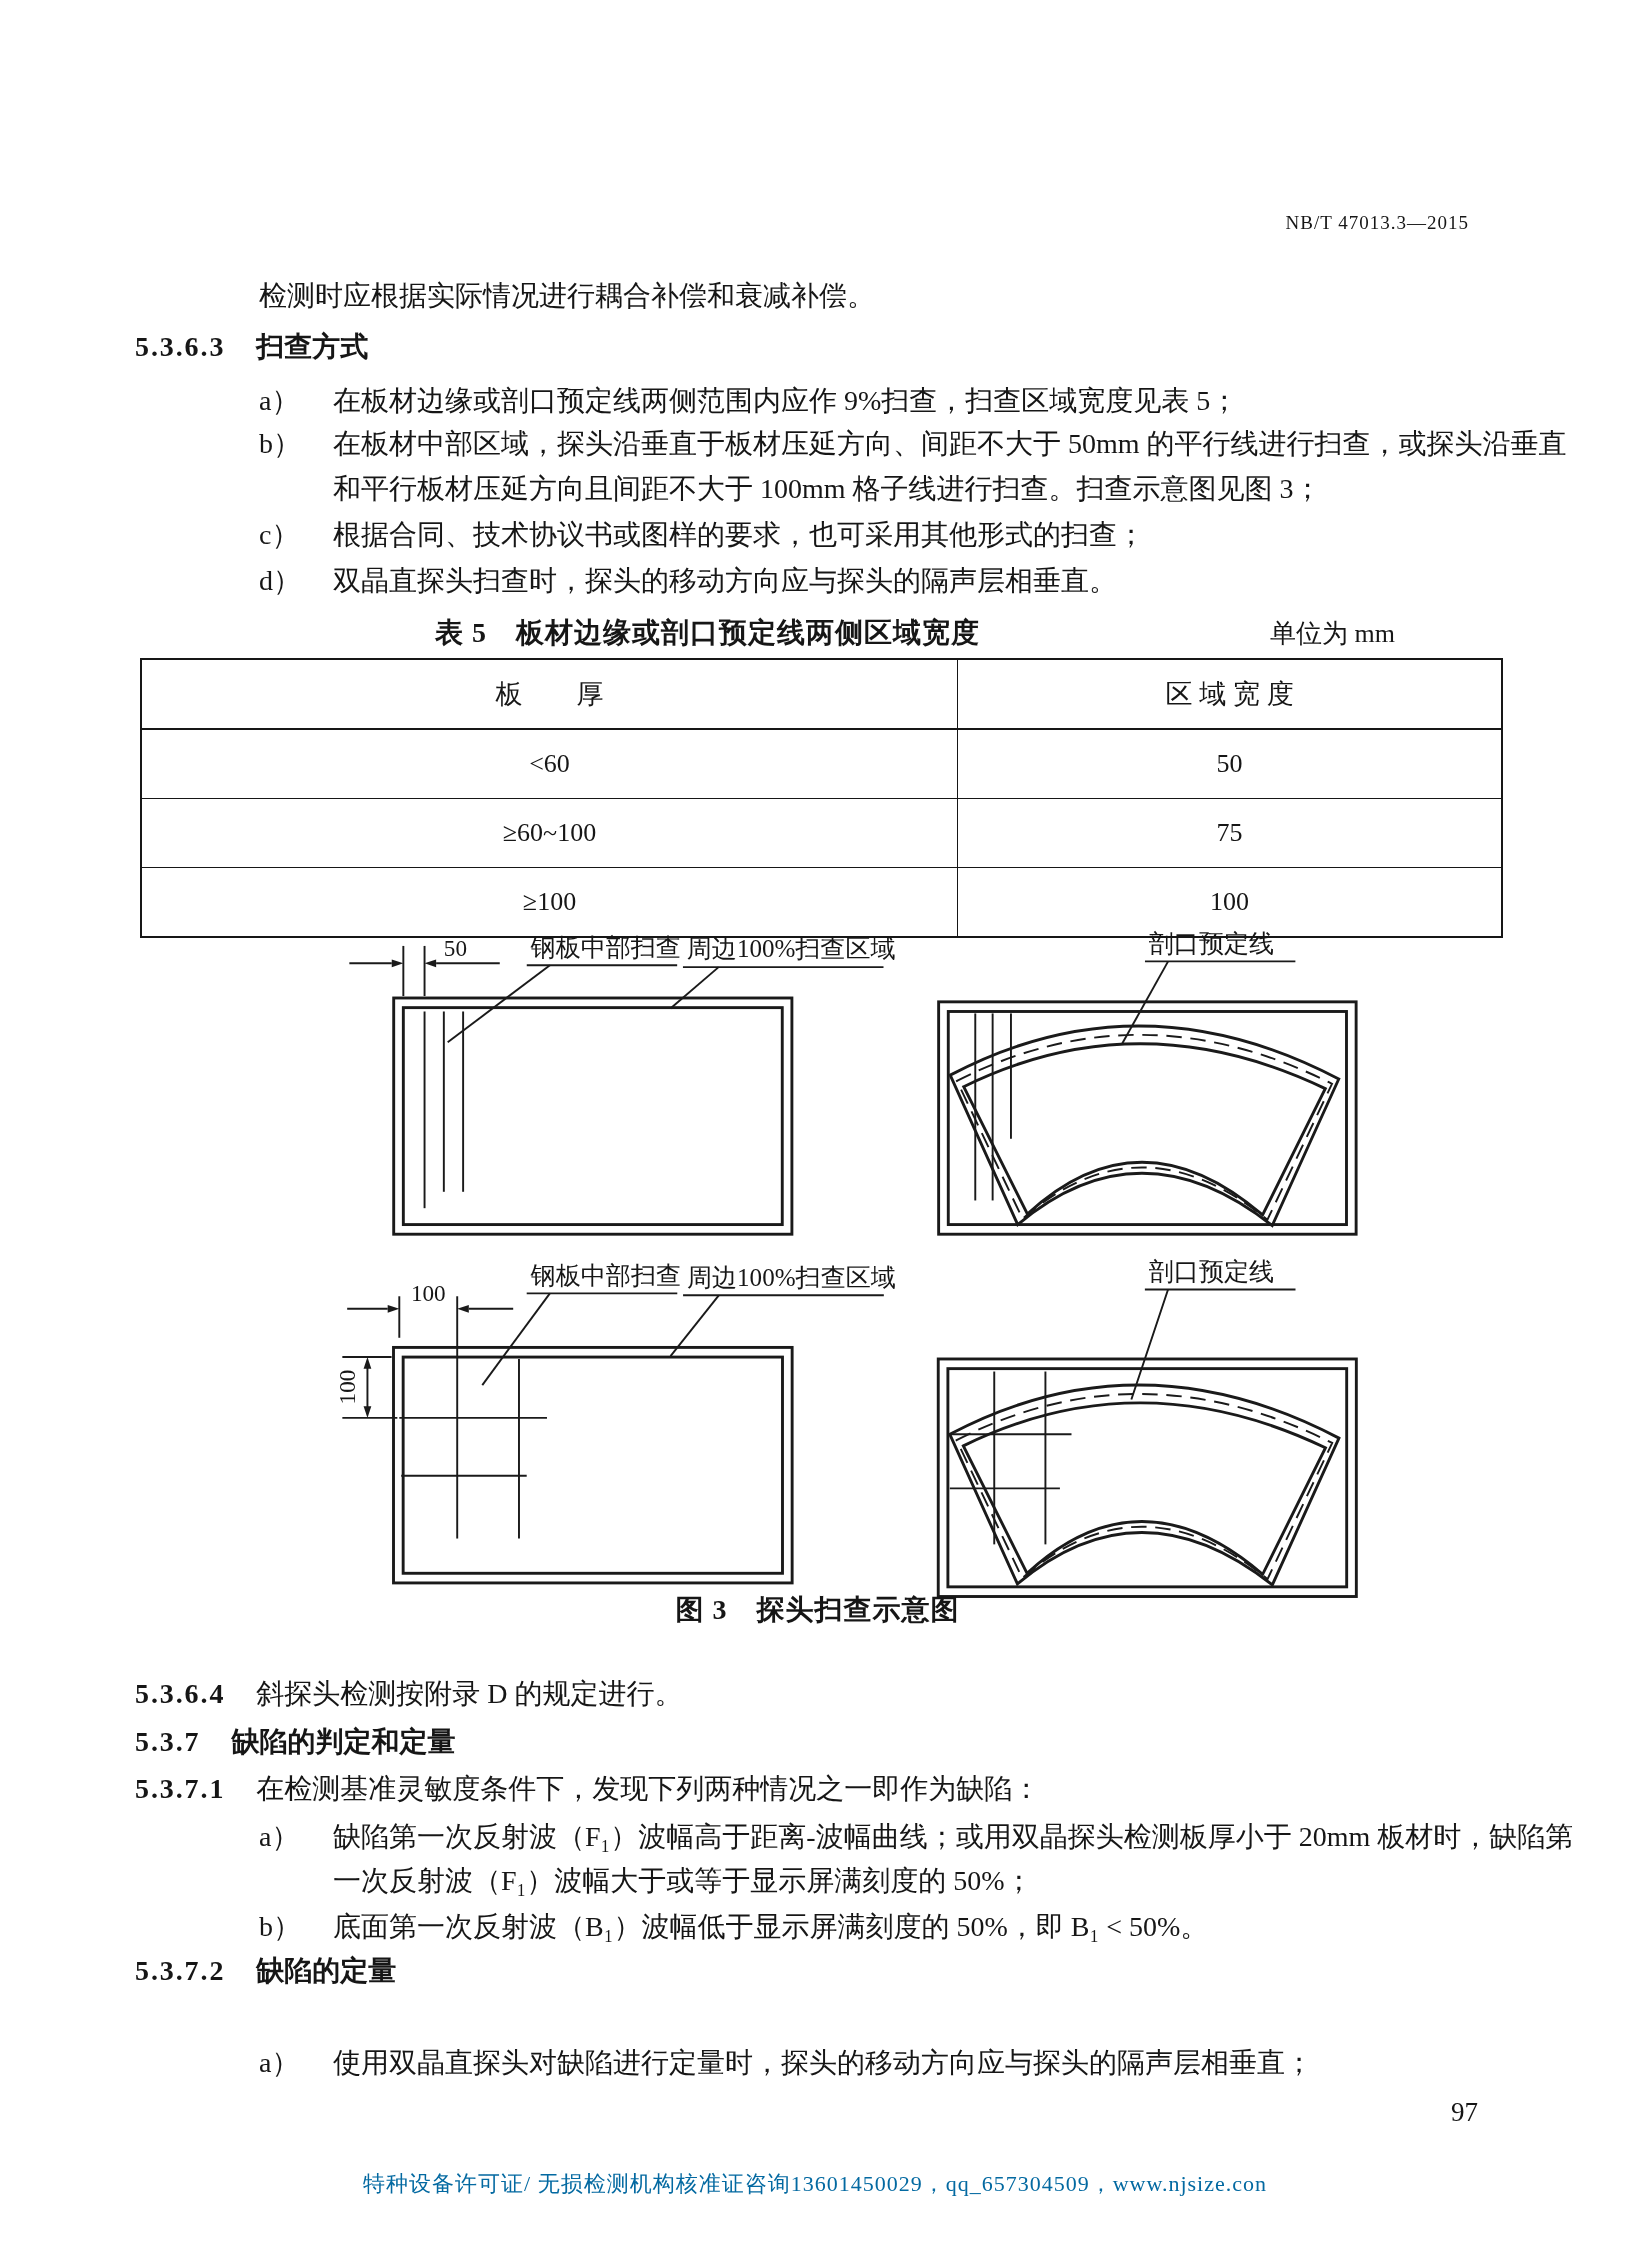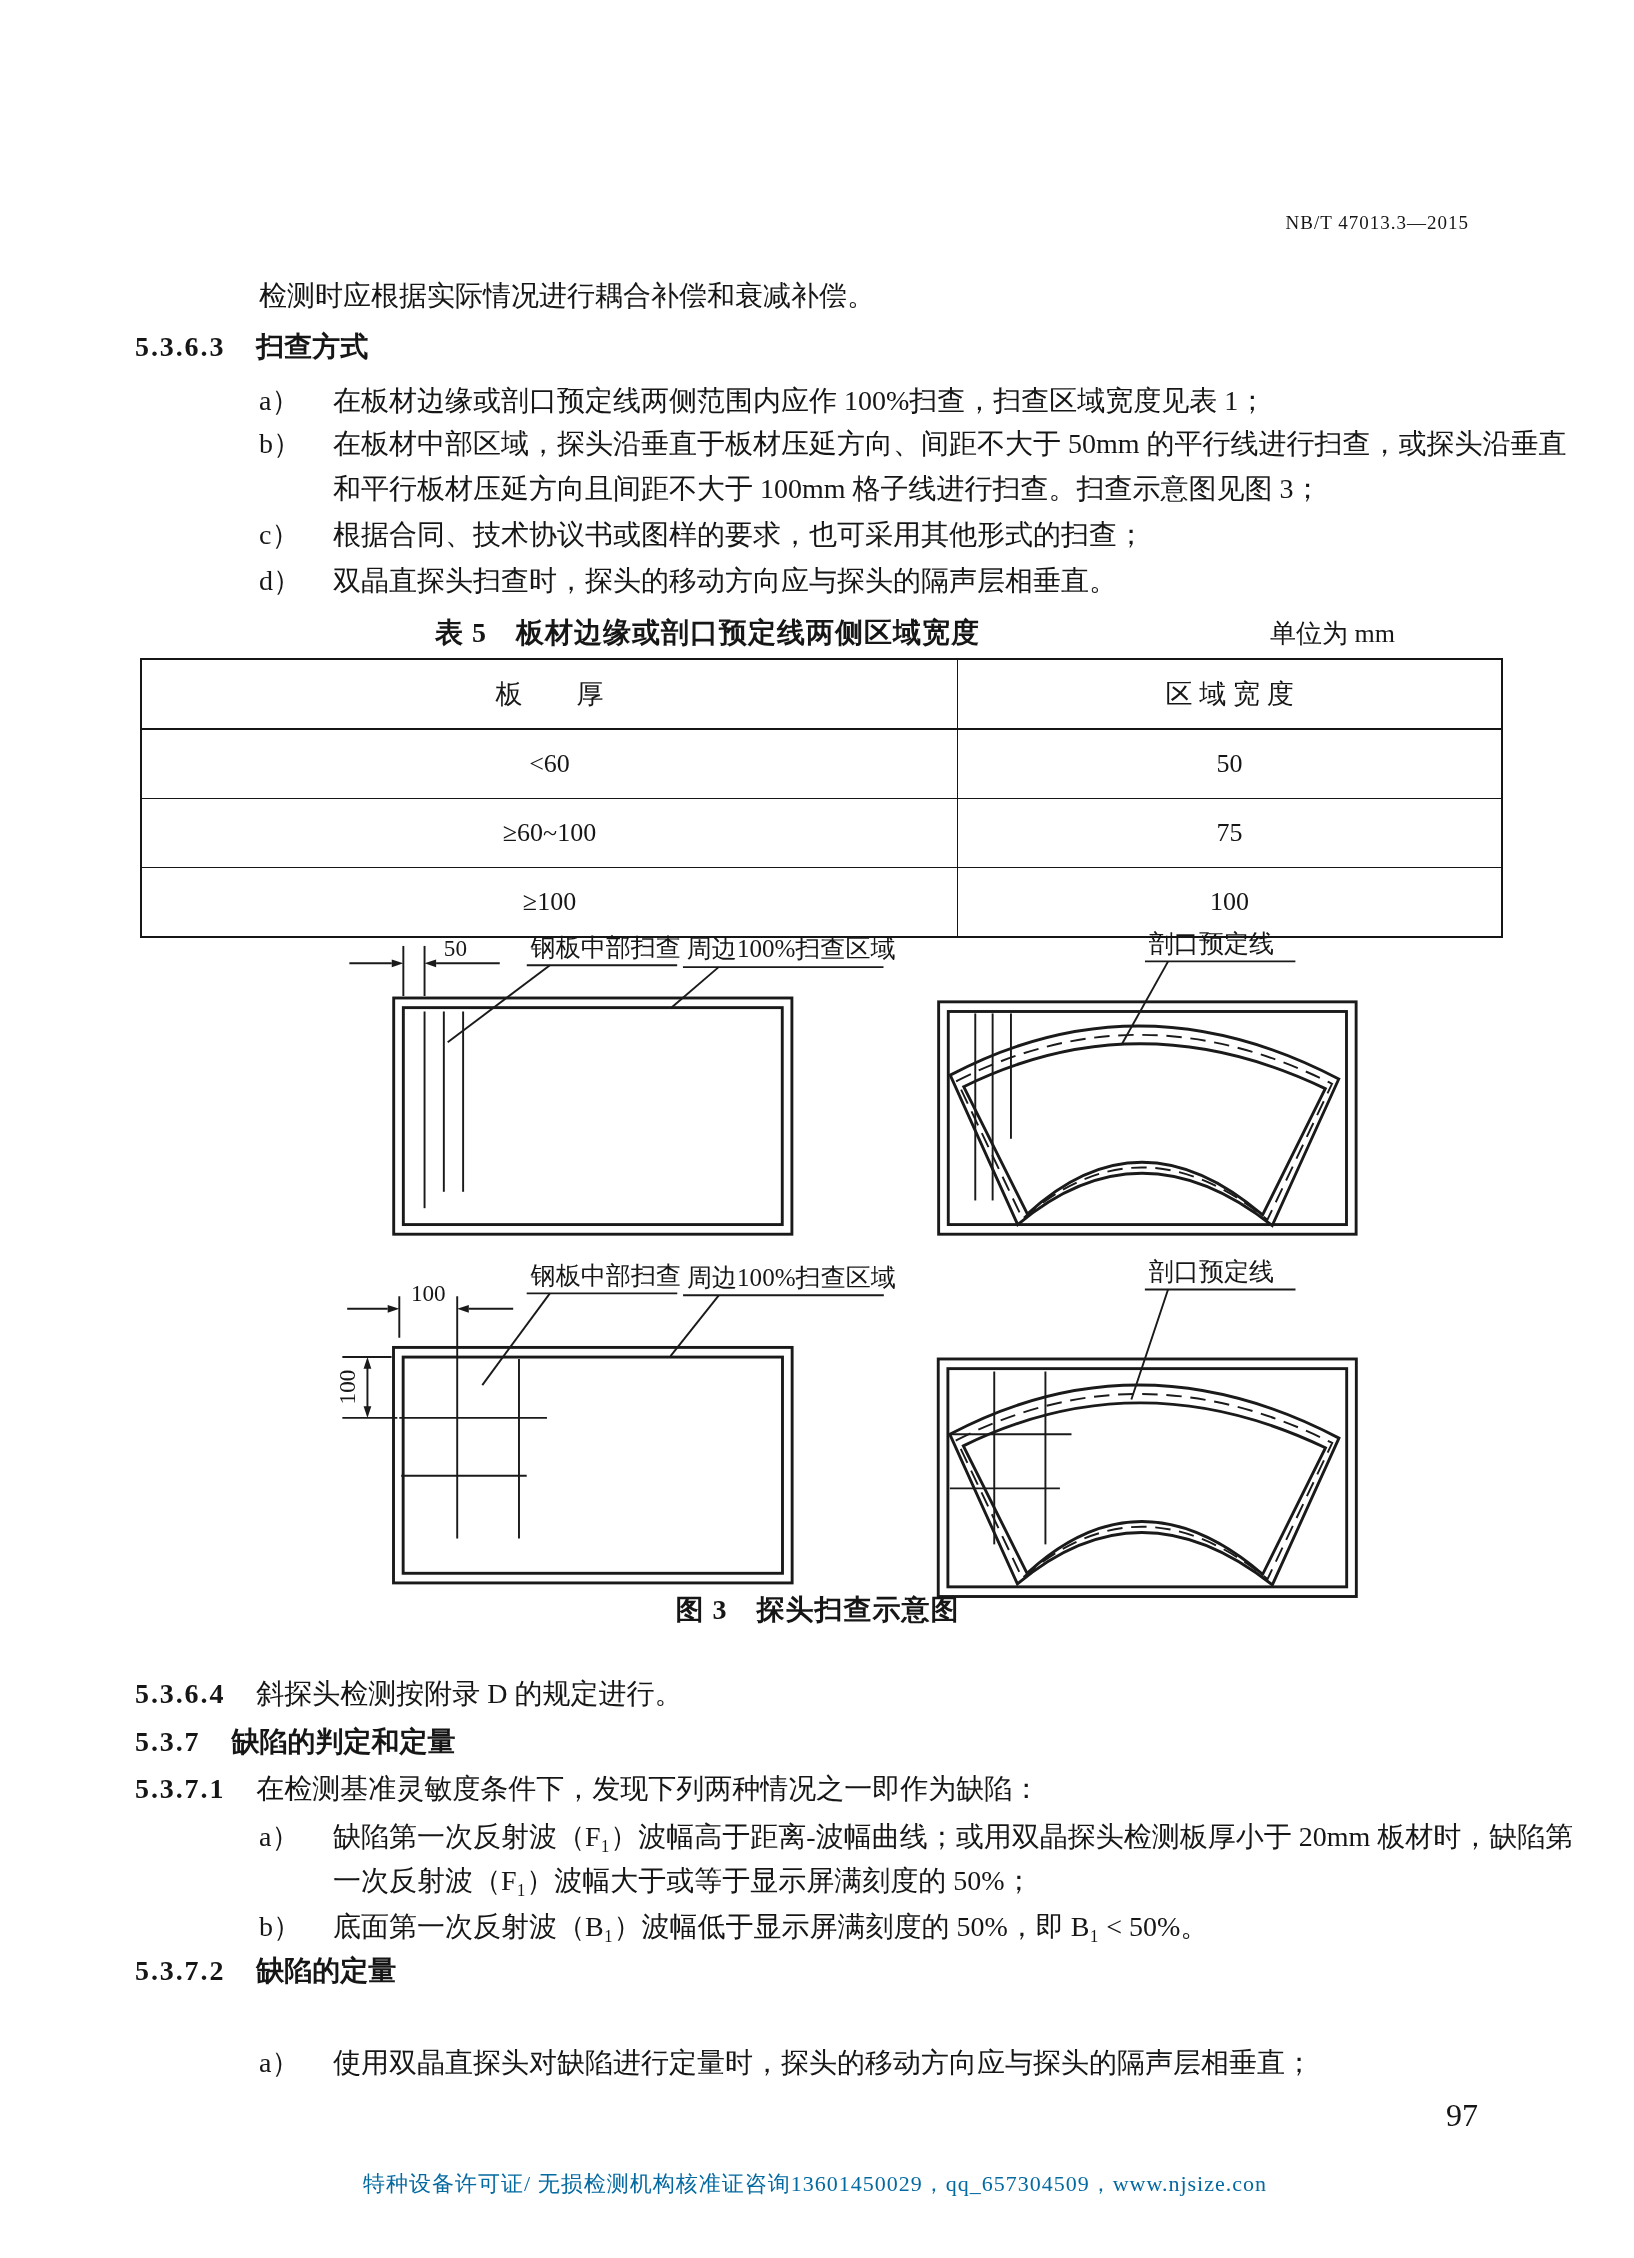--- a/index.html
+++ b/index.html
@@ -23,21 +23,21 @@
   table.t5 th,table.t5 td{
     border:1.9px solid #161616;height:54px;text-align:center;vertical-align:middle;
     font-size:26px;font-weight:normal;padding:7px;
   }
   table.t5 thead th{border-bottom:2.9px solid #161616;font-size:27px;}
   table.t5 .c1{width:801px;}
   .figure-area{position:absolute;top:917px;left:0;width:1635px;height:714px;}
   .panel{position:absolute;}
   .fig-caption{position:absolute;top:1591px;left:0;width:1635px;text-align:center;
     font-size:28px;font-weight:bold;letter-spacing:1px;}
-  .pagenum{position:absolute;top:2097px;right:157px;font-size:32px;}
+  .pagenum{position:absolute;top:2097px;right:157px;font-size:27px;}
   .footer{position:absolute;top:2169px;left:0;width:1630px;text-align:center;
     font-size:22px;color:#0369a1;letter-spacing:1px;}
   svg text{font-family:"Liberation Serif","DejaVu Serif",serif;fill:#161616;}
   svg .ln{stroke:#1a1a1a;stroke-width:2;fill:none;}
   svg .border{stroke:#1a1a1a;stroke-width:3;fill:none;}
   svg .dash{stroke:#1a1a1a;stroke-width:2;fill:none;stroke-dasharray:16 9;}
   svg .ah{fill:#1a1a1a;stroke:none;}
 </style>
 </head>
 <body>
@@ -47,21 +47,21 @@
   <div class="docnum">NB/T 47013.3—2015</div>
 
   <div class="tline" style="top:277px;left:259px">检测时应根据实际情况进行耦合补偿和衰减补偿。</div>
 
   <div class="tline" style="top:328px;left:135px">
     <span class="num">5.3.6.3</span><span class="bold">扫查方式</span>
   </div>
 
   <div class="li" style="top:378px">
     <span class="marker">a）</span>
-    <span>在板材边缘或剖口预定线两侧范围内应作 100%扫查，扫查区域宽度见表 1；</span>
+    <span>在板材边缘或剖口预定线两侧范围内应作 9%扫查，扫查区域宽度见表 5；</span>
   </div>
   <div class="li" style="top:421px;white-space:normal">
     <span class="marker">b）</span>
     <span>在板材中部区域，探头沿垂直于板材压延方向、间距不大于 50mm 的平行线进行扫查，或探头沿垂直和平行板材压延方向且间距不大于 100mm 格子线进行扫查。扫查示意图见图 3；</span>
   </div>
   <div class="li" style="top:512px">
     <span class="marker">c）</span>
     <span>根据合同、技术协议书或图样的要求，也可采用其他形式的扫查；</span>
   </div>
   <div class="li" style="top:558px">

